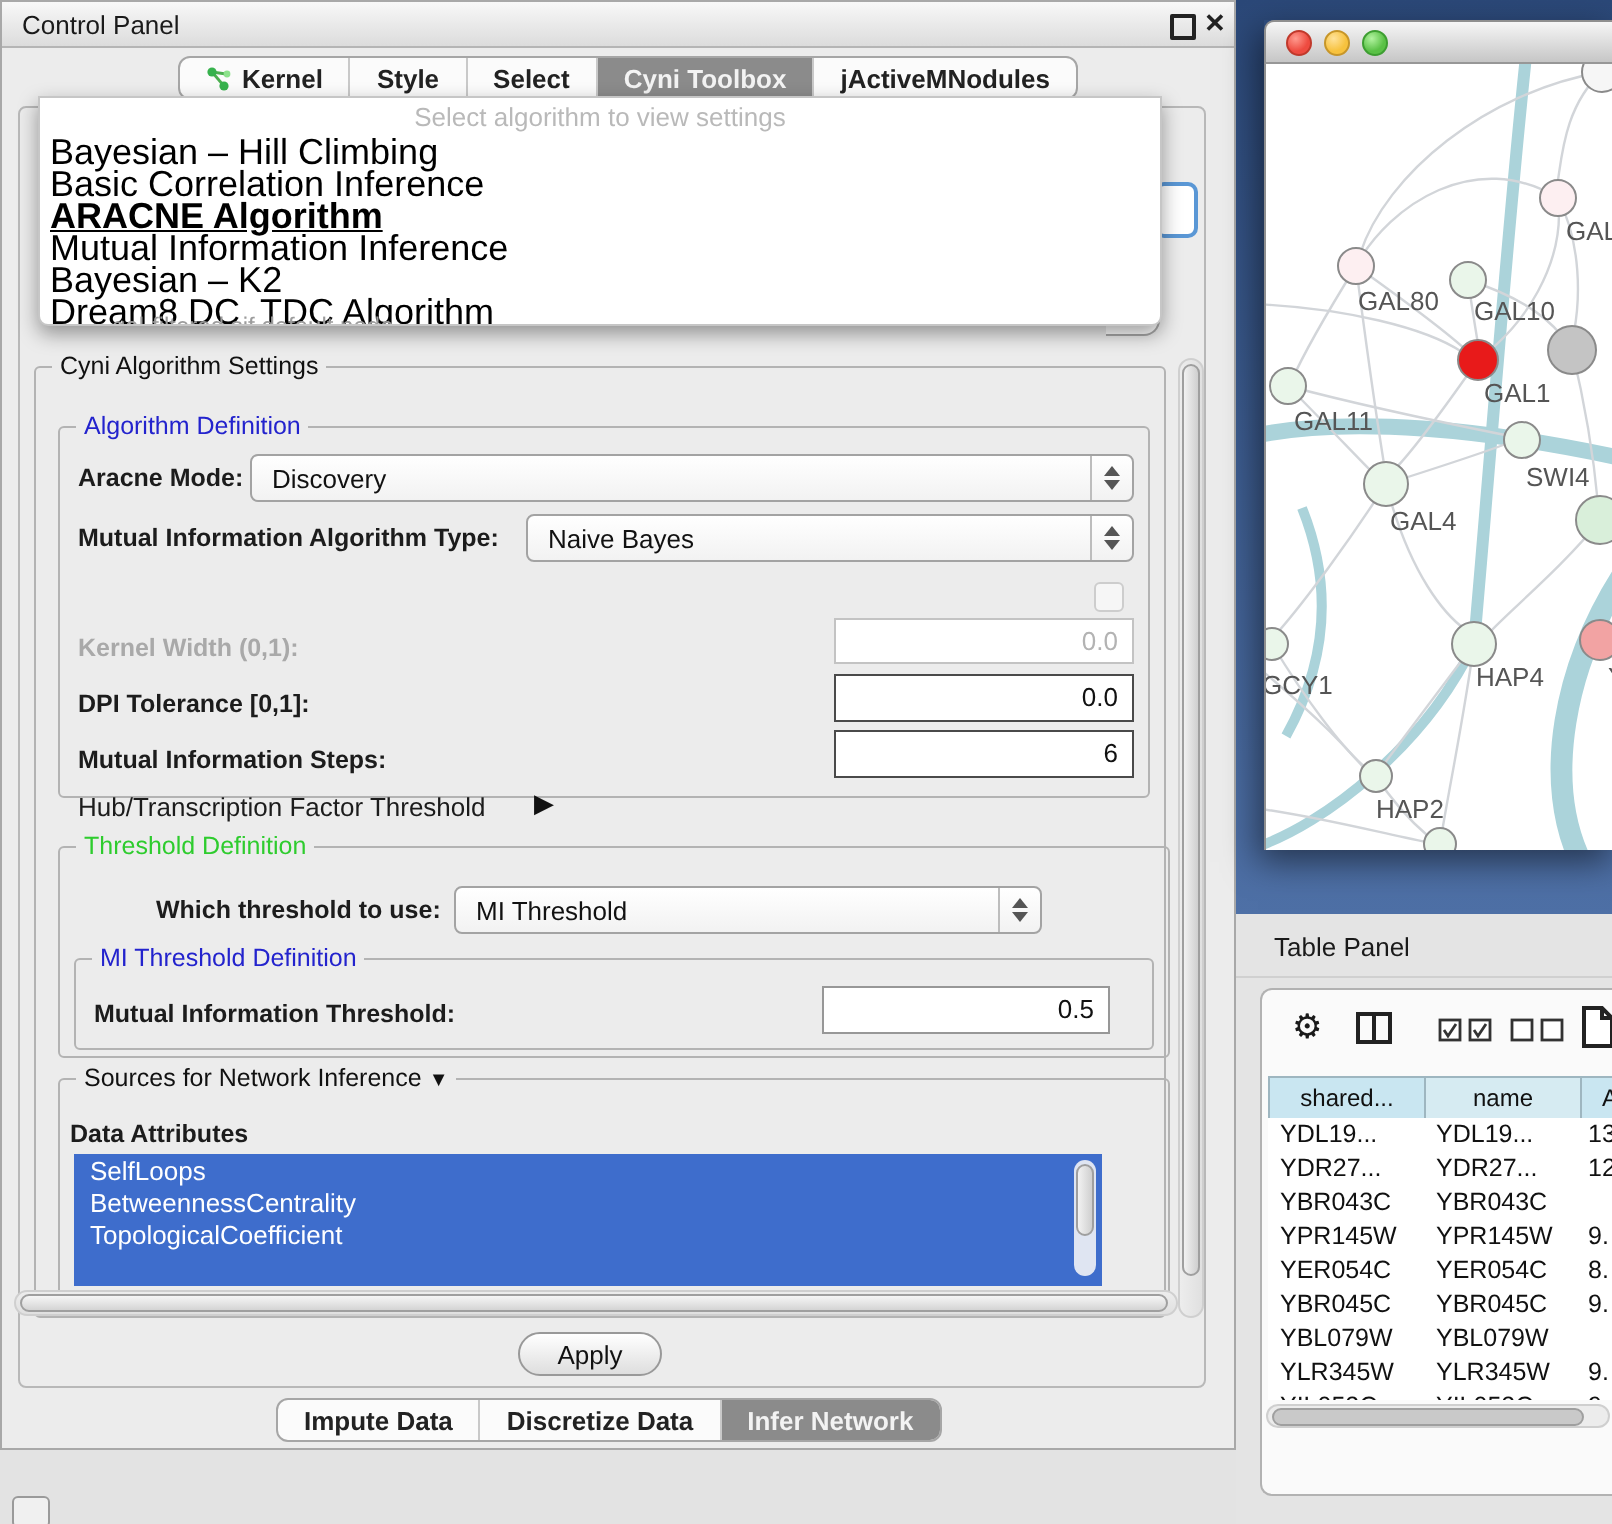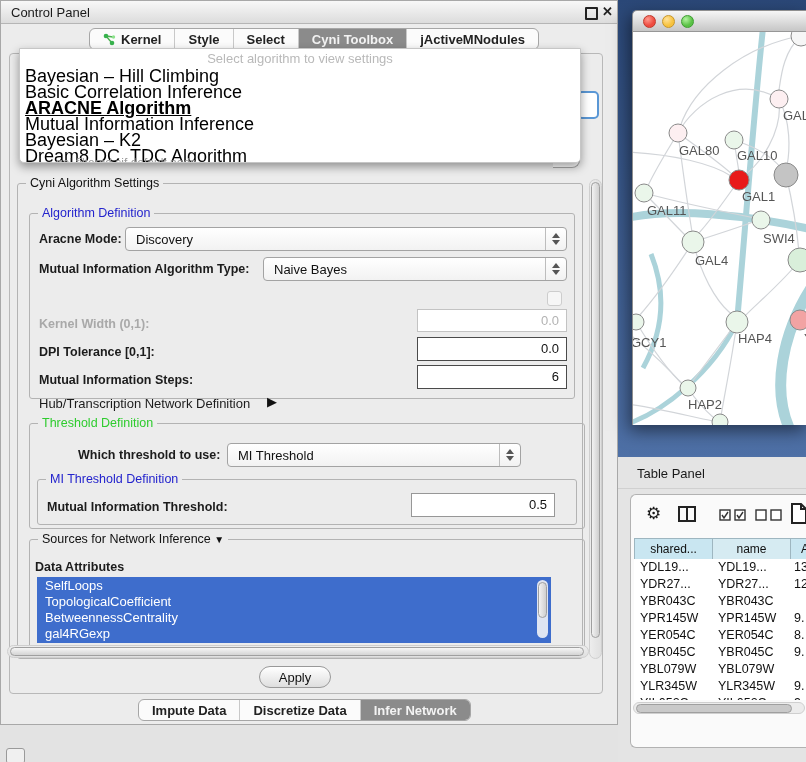--- a/index.html
+++ b/index.html
@@ -135,21 +135,21 @@
 
     <span class="ab lbl dis" style="left:38px;top:316px;">Kernel Width (0,1):</span>
     <div class="ab field dis" style="left:416px;top:308px;width:150px;height:23px;">0.0</div>
 
     <span class="ab lbl" style="left:38px;top:344px;">DPI Tolerance [0,1]:</span>
     <div class="ab field strong" style="left:416px;top:336px;width:150px;height:24px;">0.0</div>
 
     <span class="ab lbl" style="left:38px;top:372px;">Mutual Information Steps:</span>
     <div class="ab field strong" style="left:416px;top:364px;width:150px;height:24px;">6</div>
 
-    <span class="ab" style="left:38px;top:395px;font-size:13px;color:#1c1c1c;">Hub/Transcription Network Definition</span>
+    <span class="ab" style="left:38px;top:395px;font-size:13px;color:#1c1c1c;">Hub/Transcription Factor Threshold</span>
     <span class="ab" style="left:266px;top:393px;font-size:13px;color:#111;">▶</span>
 
     <div class="ab grp" style="left:28px;top:422px;width:556px;height:106px;">
       <span class="grp-title t-green">Threshold Definition</span>
     </div>
     <span class="ab lbl" style="left:77px;top:447px;">Which threshold to use:</span>
     <div class="ab combo" style="left:226px;top:442px;width:294px;height:24px;">
       <span class="val">MI Threshold</span>
       <span class="spin"></span>
     </div>
@@ -158,23 +158,22 @@
     </div>
     <span class="ab lbl" style="left:46px;top:499px;">Mutual Information Threshold:</span>
     <div class="ab field norm" style="left:410px;top:492px;width:144px;height:24px;">0.5</div>
 
     <div class="ab grp" style="left:28px;top:538px;width:556px;height:116px;">
       <span class="grp-title"><span>Sources for Network Inference</span> <span style="font-size:10px;">▼</span></span>
     </div>
     <span class="ab lbl" style="left:34px;top:559px;">Data Attributes</span>
     <div class="ab" style="left:36px;top:576px;width:514px;height:66px;background:#3e6dcc;overflow:hidden;">
       <div class="listsel">SelfLoops</div>
+      <div class="listsel">BetweennessCentrality</div>
       <div class="listsel">TopologicalCoefficient</div>
-      <div class="listsel">BetweennessCentrality</div>
-      <div class="listsel">gal4RGexp</div>
       <div class="ab" style="right:3px;top:3px;width:11px;height:58px;background:#dfe5f2;border-radius:6px;">
         <div class="ab sb-thumb" style="left:1px;top:2px;width:9px;height:36px;"></div>
       </div>
     </div>
 
     <div class="ab sb-track" style="left:6px;top:644px;width:582px;height:13px;background:linear-gradient(#ededed,#e0e0e0);">
       <div class="ab sb-thumb" style="left:2px;top:1px;width:574px;height:9px;background:linear-gradient(#f6f6f6,#d4d4d4);"></div>
     </div>
 
     <div class="ab sb-track" style="left:588px;top:178px;width:13px;height:480px;background:linear-gradient(90deg,#ededed,#e0e0e0);">

